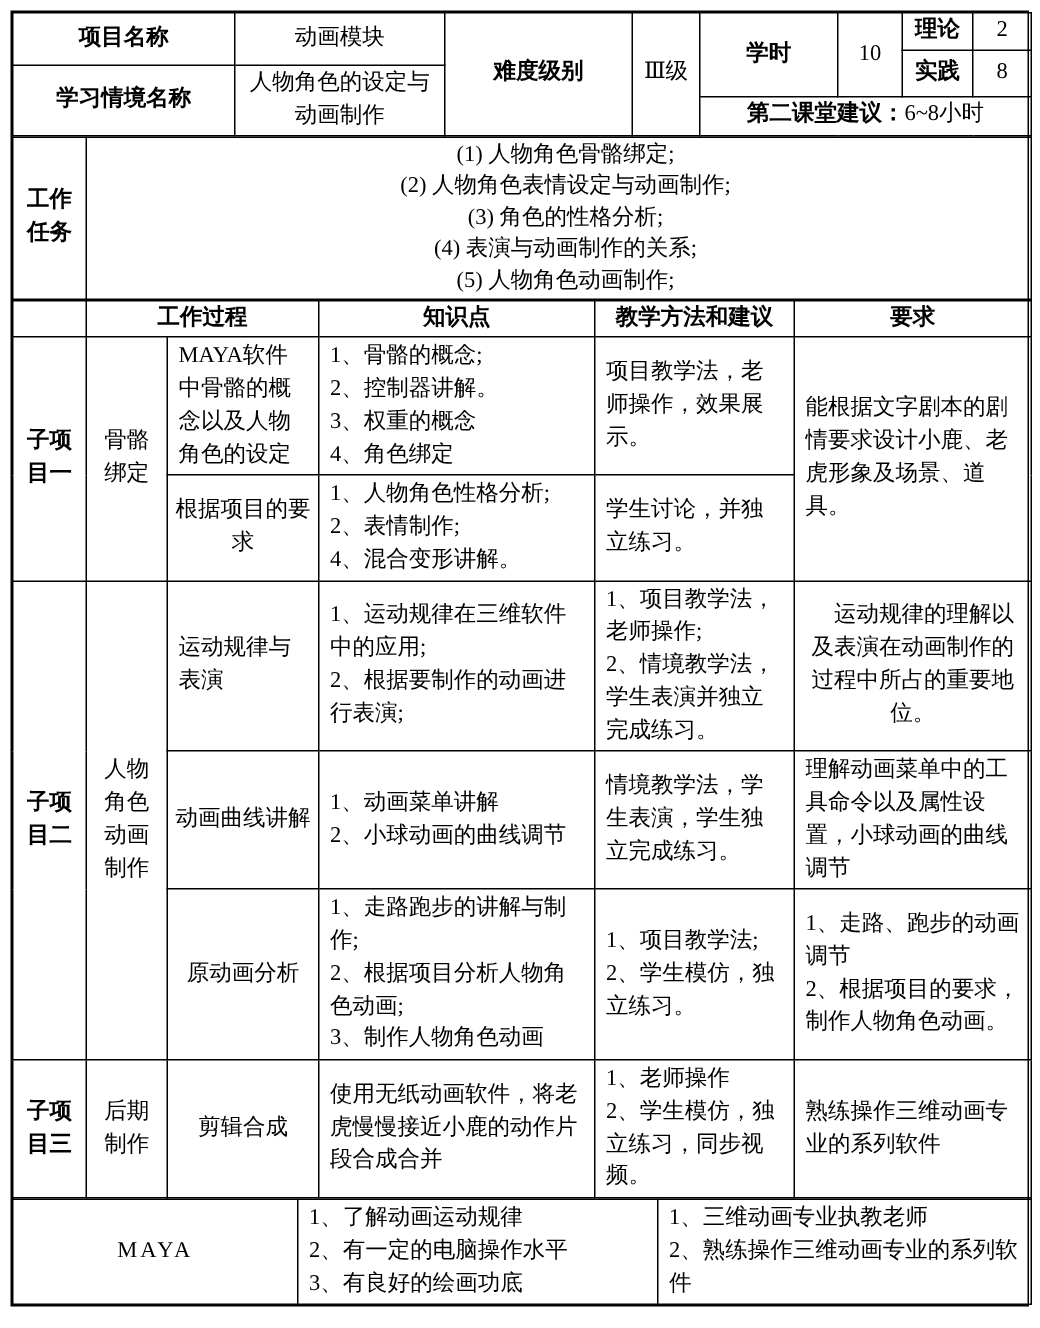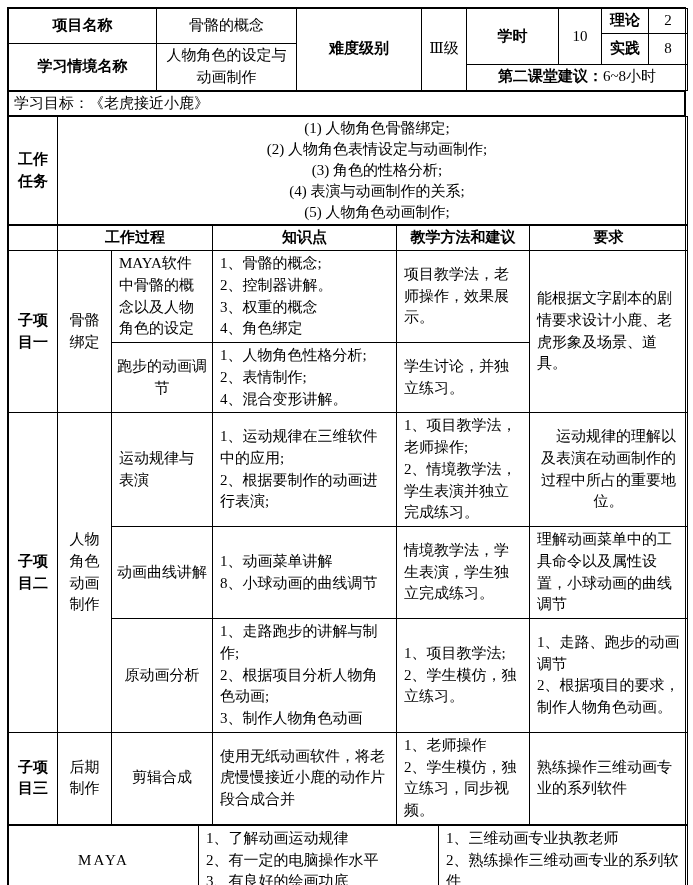--- a/index.html
+++ b/index.html
@@ -39,21 +39,21 @@
         <col style="width:125px">
         <col style="width:45px">
       <col style="width:92px">
         <col style="width:43px">
         <col style="width:47px">
         <col style="width:39px">
     </colgroup>
     <tbody>
         <tr style="height:25px">
       <td class="b c" rowspan="2">项目名称</td>
-      <td class="c" rowspan="2">骨骼的概念</td>
+      <td class="c" rowspan="2">动画模块</td>
       <td class="b c" rowspan="4">难度级别</td>
       <td class="c" rowspan="4">Ⅲ级</td>
       <td class="b c" rowspan="3">学时</td>
       <td class="c" rowspan="3">10</td>
       <td class="b c">理论</td>
       <td class="c">2</td>
     </tr>
     <tr style="height:10px">
       <td class="b c" rowspan="2">实践</td>
       <td class="c" rowspan="2">8</td>
@@ -61,27 +61,20 @@
     <tr style="height:20px">
       <td class="b c" rowspan="2">学习情境名称</td>
       <td class="c" rowspan="2">人物角色的设定与动画制作</td>
     </tr>
     <tr style="height:22px">
       <td class="c" colspan="4"><span class="b">第二课堂建议：</span><span>6~8小时</span></td>
     </tr>
   </tbody>
     </table>
 
-  <table>
-    <tbody>
-        <tr style="height:22px">
-      <td><span>学习目标：</span><span>《老虎接近小鹿》</span></td>
-    </tr>
-  </tbody>
-    </table>
 
   <table>
     <colgroup>
         <col style="width:49px">
         <col style="width:630px">
       </colgroup>
     <tbody>
         <tr style="height:104px">
       <td class="b c">工作任务</td>
       <td class="tasks">(1) 人物角色骨骼绑定;
@@ -116,41 +109,41 @@
       <td class="c" rowspan="2">骨骼绑定</td>
       <td class="pad">MAYA软件中骨骼的概念以及人物角色的设定</td>
       <td class="l pad">1、骨骼的概念;
 2、控制器讲解。
 3、权重的概念
 4、角色绑定</td>
       <td class="pad">项目教学法，老师操作，效果展示。</td>
       <td class="pad" rowspan="2">能根据文字剧本的剧情要求设计小鹿、老虎形象及场景、道具。</td>
     </tr>
     <tr style="height:55px">
-      <td class="c">跑步的动画调节</td>
+      <td class="c">根据项目的要求</td>
       <td class="l pad">1、人物角色性格分析;
 2、表情制作;
 4、混合变形讲解。</td>
       <td class="pad">学生讨论，并独立练习。</td>
     </tr>
 
     <tr style="height:105px">
       <td class="b c" rowspan="3">子项目二</td>
       <td class="c" rowspan="3">人物角色动画制作</td>
       <td class="pad">运动规律与表演</td>
       <td class="l pad">1、运动规律在三维软件中的应用;
 2、根据要制作的动画进行表演;</td>
       <td class="l pad">1、项目教学法，老师操作;
 2、情境教学法，学生表演并独立完成练习。</td>
       <td class="pad indent1">运动规律的理解以及表演在动画制作的过程中所占的重要地位。</td>
     </tr>
     <tr style="height:78px">
       <td class="c">动画曲线讲解</td>
       <td class="l pad">1、动画菜单讲解
-8、小球动画的曲线调节</td>
+2、小球动画的曲线调节</td>
       <td class="pad">情境教学法，学生表演，学生独立完成练习。</td>
       <td class="pad">理解动画菜单中的工具命令以及属性设置，小球动画的曲线调节</td>
     </tr>
     <tr style="height:107px">
       <td class="c">原动画分析</td>
       <td class="l pad">1、走路跑步的讲解与制作;
 2、根据项目分析人物角色动画;
 3、制作人物角色动画</td>
       <td class="l pad">1、项目教学法;
 2、学生模仿，独立练习。</td>

